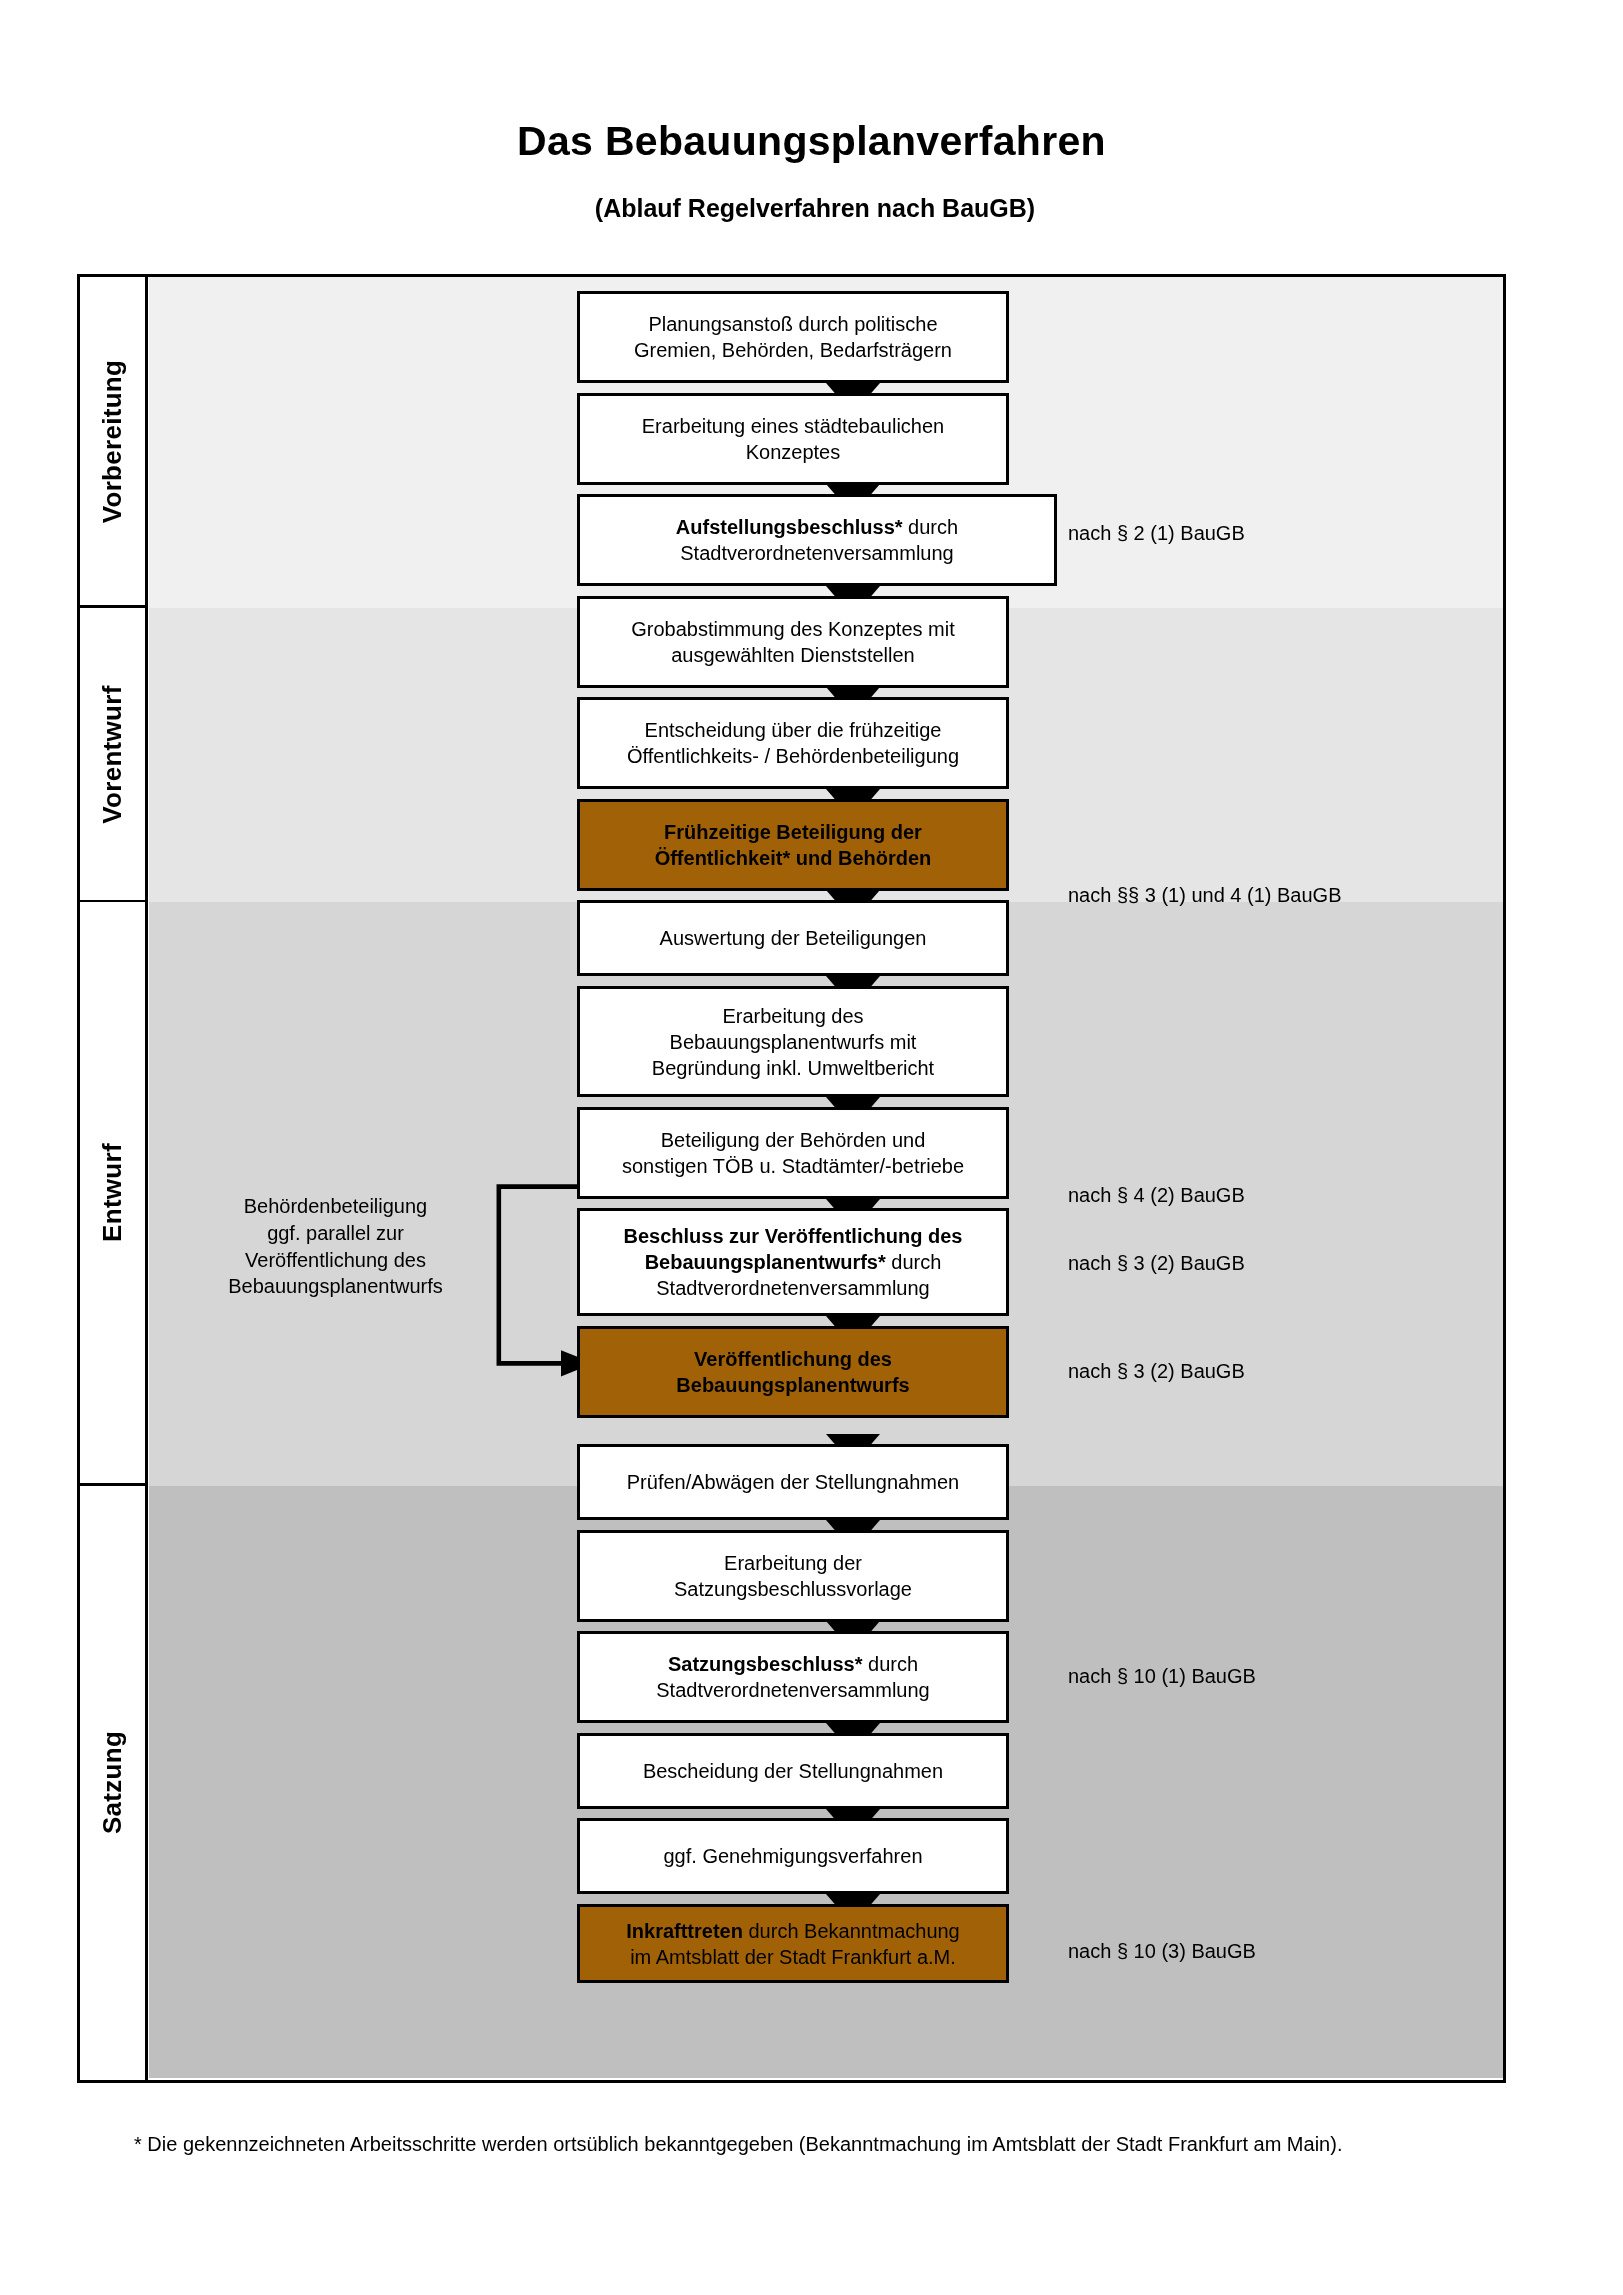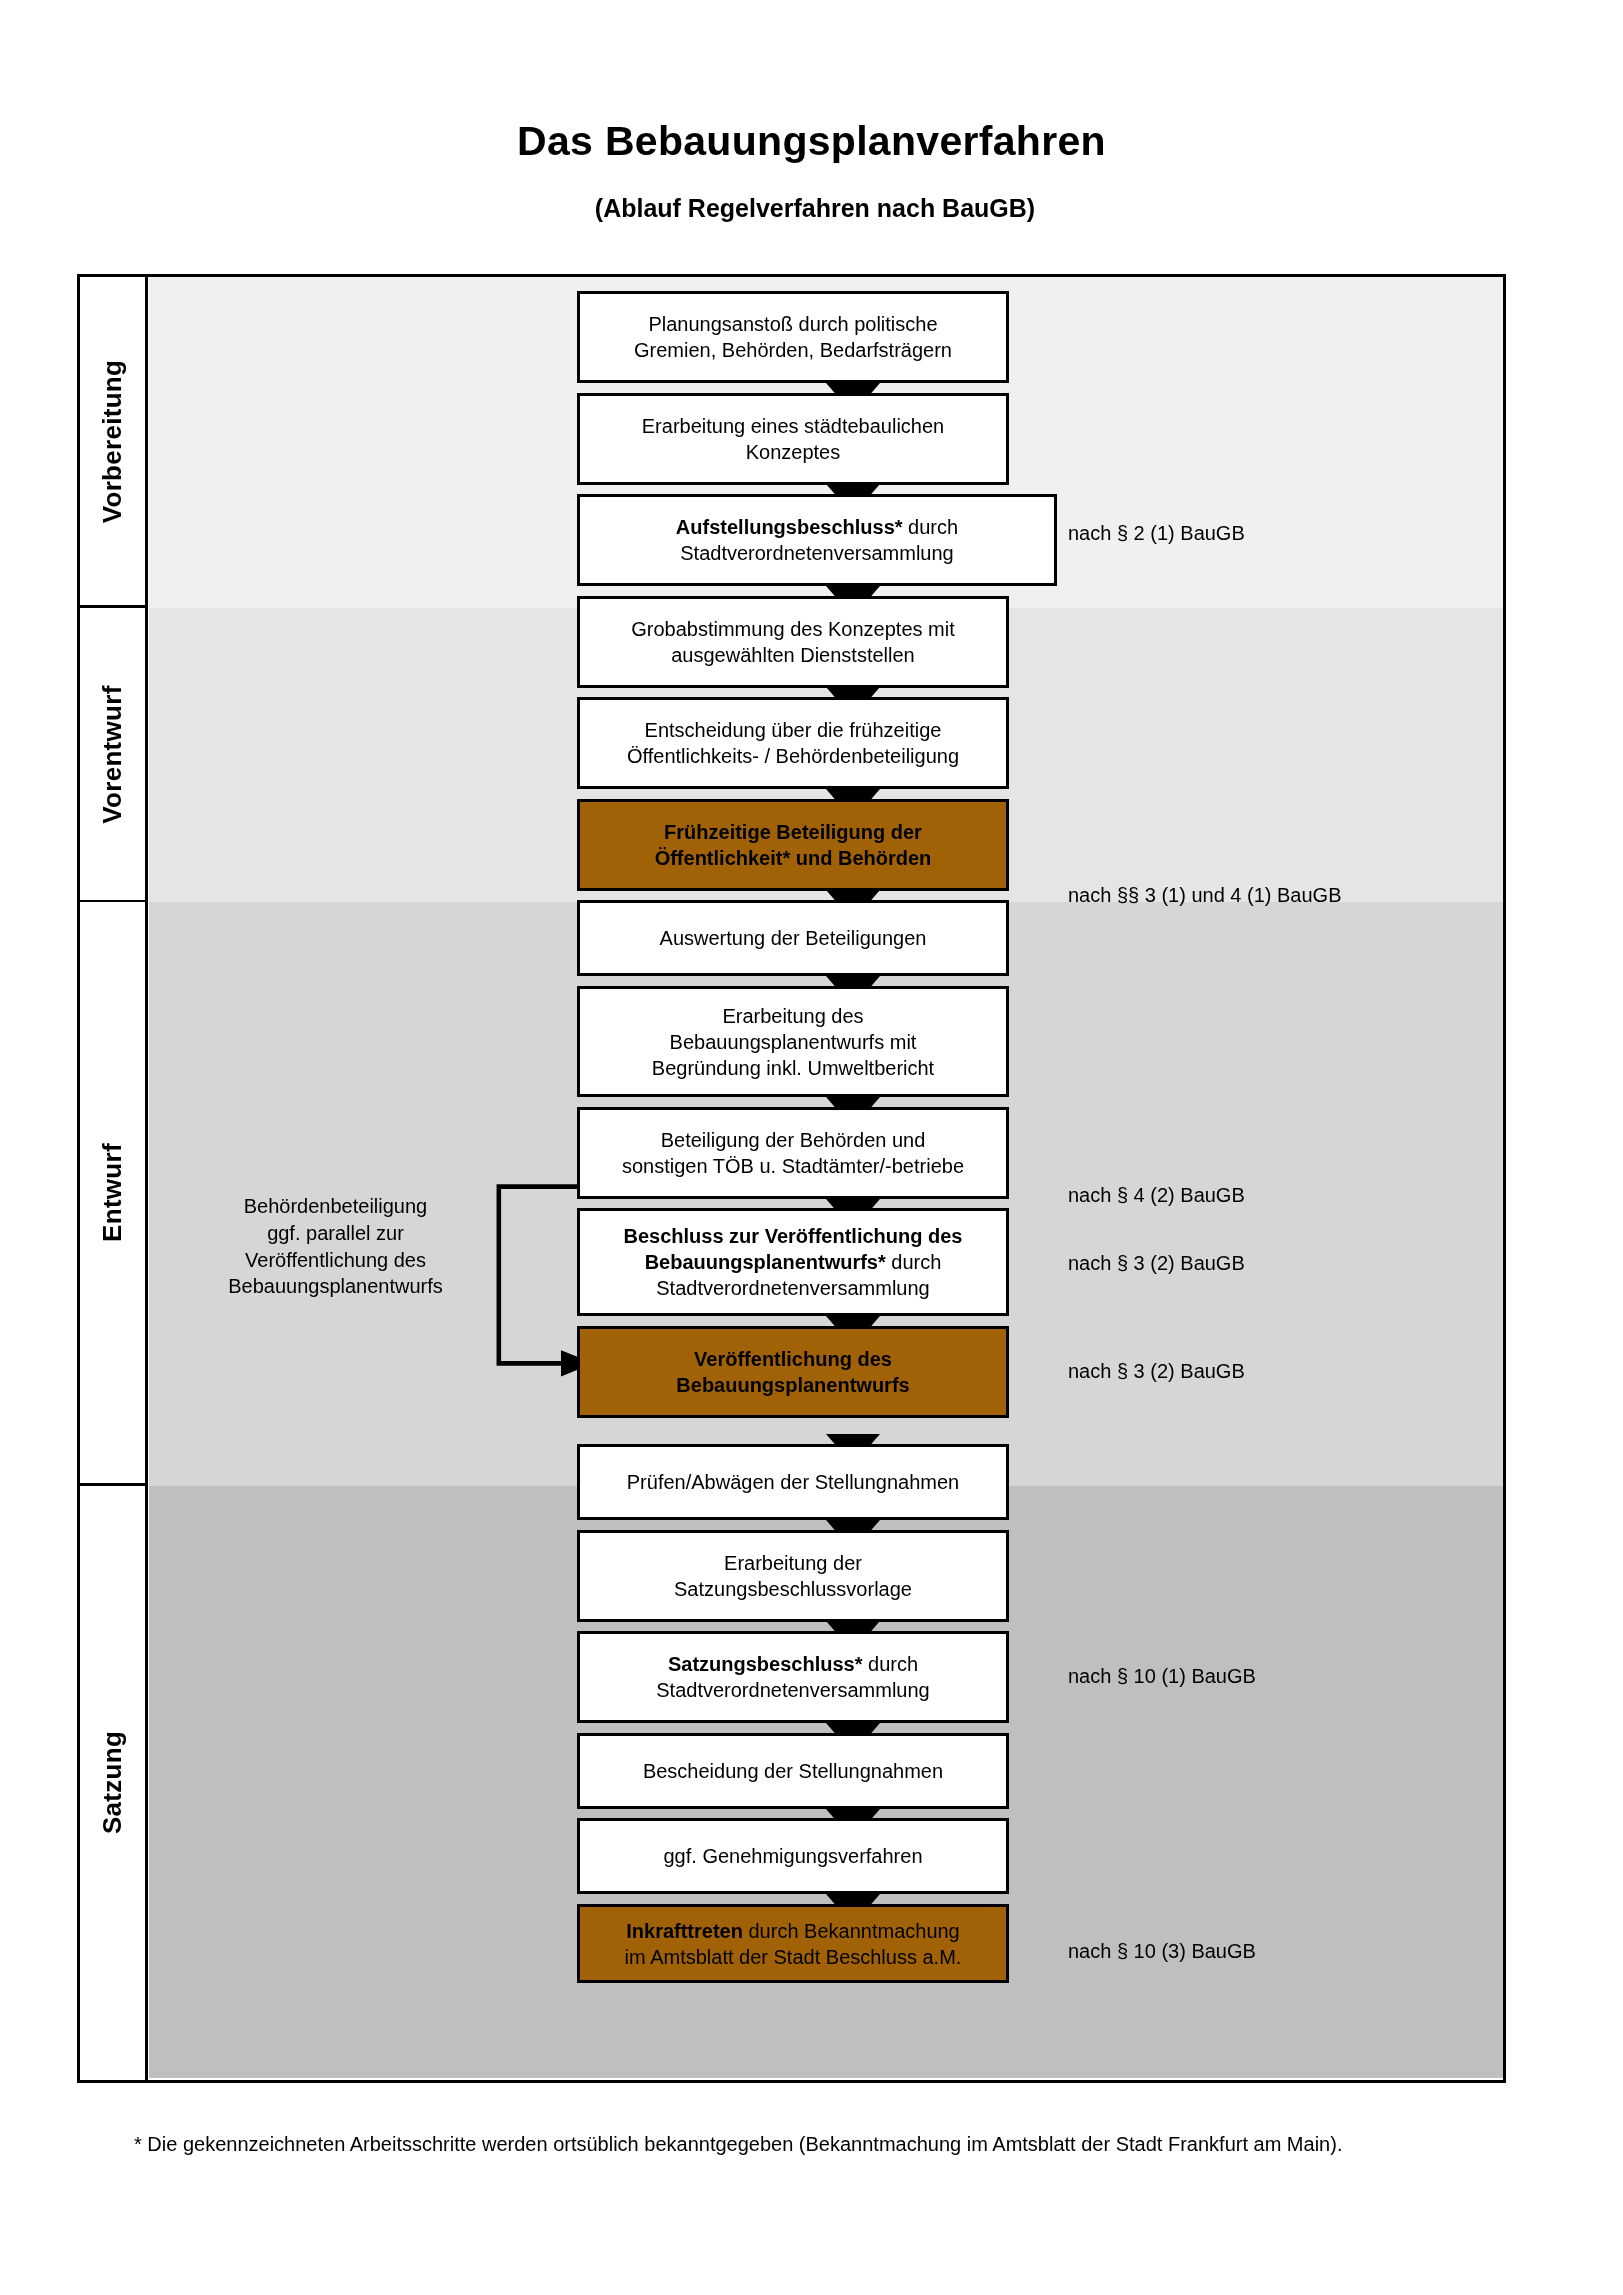--- a/index.html
+++ b/index.html
@@ -176,21 +176,21 @@
 
   <div class="pbox" style="left:497px;top:1456px;width:432px;height:76px;">
     <div><span>Bescheidung der Stellungnahmen</span></div>
   </div>
 
   <div class="pbox" style="left:497px;top:1541px;width:432px;height:76px;">
     <div><span>ggf. Genehmigungsverfahren</span></div>
   </div>
 
   <div class="pbox highlight" style="left:497px;top:1627px;width:432px;height:79px;">
-    <div><b>Inkrafttreten</b><span> durch Bekanntmachung</span><br><span>im Amtsblatt der Stadt Beschluss a.M.</span></div>
+    <div><b>Inkrafttreten</b><span> durch Bekanntmachung</span><br><span>im Amtsblatt der Stadt Frankfurt a.M.</span></div>
   </div>
 
   <div id="loop-note" style="left:105px;top:916px;width:301px;">
     <span>Behördenbeteiligung</span><br>
     <span>ggf. parallel zur</span><br>
     <span>Veröffentlichung des</span><br>
     <span>Bebauungsplanentwurfs</span>
   </div>
 
   <div class="side-note" style="left:988px;top:245px;text-align:center;">nach § 2 (1) BauGB</div>

